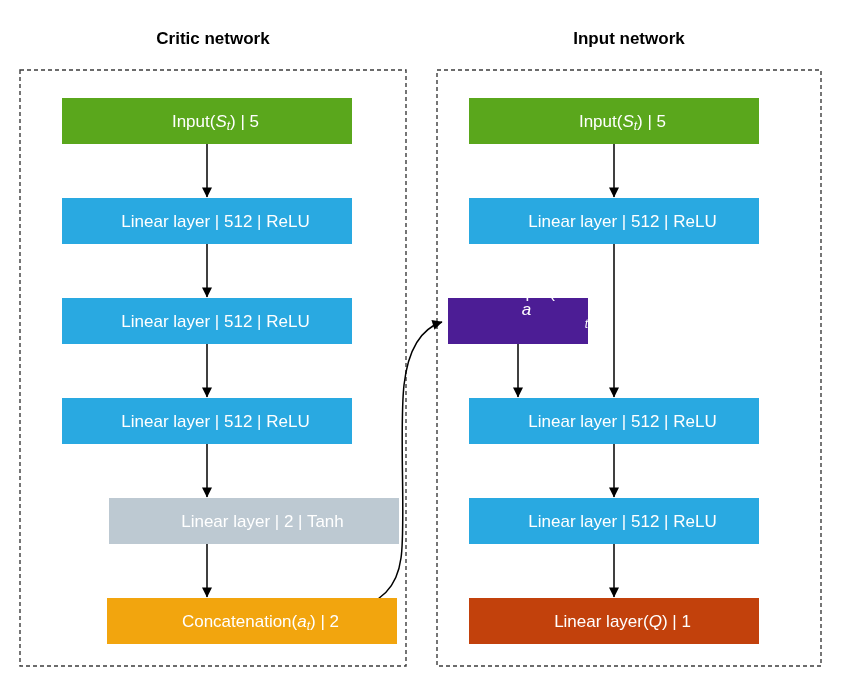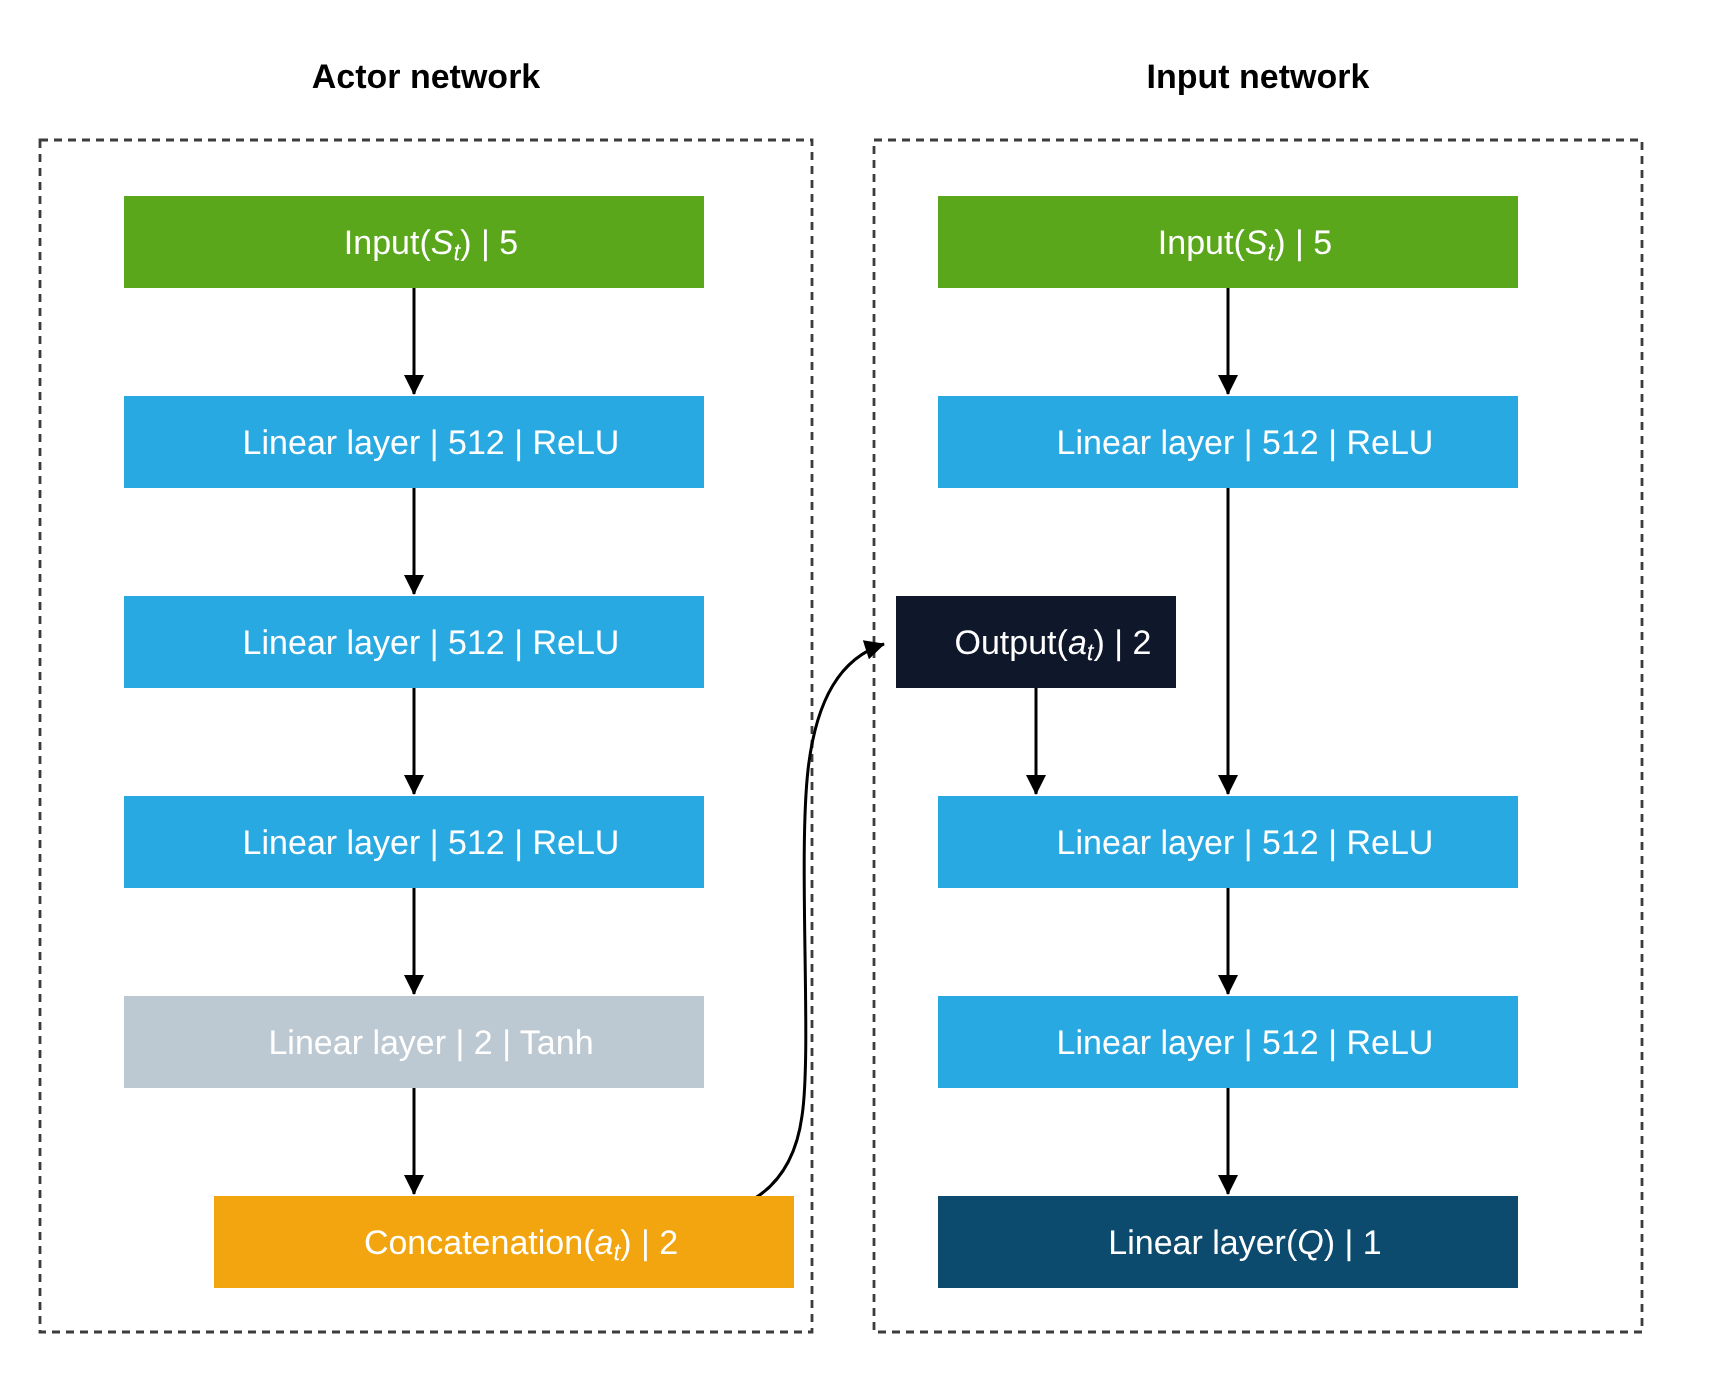--- a/index.html
+++ b/index.html
@@ -58,21 +58,21 @@
   .c-out  { left: 448px; top: 298px; width: 140px; }
   .c-row2 { left: 469px; top: 398px; }
   .c-row3 { left: 469px; top: 498px; }
   .c-row5 { left: 469px; top: 598px; }
 </style>
 </head>
 <body>
 
 <div class="canvas">
 
-  <div class="net-title title-actor">Actor network</div>
+  <div class="net-title title-actor">Critic network</div>
   <div class="net-title title-critic">Input network</div>
 
   <svg class="wires" width="862" height="695" viewBox="0 0 862 695">
     <defs>
       <marker id="ah" markerUnits="userSpaceOnUse" markerWidth="13" markerHeight="10" viewBox="0 0 10 10" refX="9.5" refY="5" orient="auto">
         <path d="M0,0 L10,5 L0,10 Z" fill="#000000"></path>
       </marker>
     </defs>
 
     <rect x="20" y="70" width="386" height="596" fill="none" stroke="#3c3c3c" stroke-width="1.4" stroke-dasharray="4 3"></rect>
@@ -99,39 +99,39 @@
   </div>
   <div class="node a-row1" style="background: rgb(41, 169, 225);">
     <span>Linear layer | 512 | ReLU</span>
   </div>
   <div class="node a-row2" style="background: rgb(41, 169, 225);">
     <span>Linear layer | 512 | ReLU</span>
   </div>
   <div class="node a-row3" style="background: rgb(41, 169, 225);">
     <span>Linear layer | 512 | ReLU</span>
   </div>
-  <div class="node a-row4" style="background: rgb(189, 201, 210);">
+  <div class="node a-row4" style="background: rgb(189, 201, 210); margin-left: 47px;">
     <span>Linear layer | 2 | Tanh</span>
   </div>
   <div class="node a-row5" style="background: rgb(242, 165, 14);">
     <span>Concatenation(</span><span class="var">a</span><span class="sub">t</span><span>) | 2</span>
   </div>
 
   <div class="node c-row0" style="background: rgb(90, 167, 28);">
     <span>Input(</span><span class="var">S</span><span class="sub">t</span><span>) | 5</span>
   </div>
   <div class="node c-row1" style="background: rgb(41, 169, 225);">
     <span>Linear layer | 512 | ReLU</span>
   </div>
-  <div class="node c-out" style="background: #0f172a;">
+  <div class="node c-out" style="background: #4c1d95; flex-direction: column;">
     <span>Output(</span><span class="var">a</span><span class="sub">t</span><span>) | 2</span>
   </div>
   <div class="node c-row2" style="background: rgb(41, 169, 225);">
     <span>Linear layer | 512 | ReLU</span>
   </div>
   <div class="node c-row3" style="background: rgb(41, 169, 225);">
     <span>Linear layer | 512 | ReLU</span>
   </div>
-  <div class="node c-row5" style="background: #0c4a6e;">
+  <div class="node c-row5" style="background: #c2410c;">
     <span>Linear layer(</span><span class="var">Q</span><span class="sub"></span><span>) | 1</span>
   </div>
 
 </div>
 
 </body></html>

